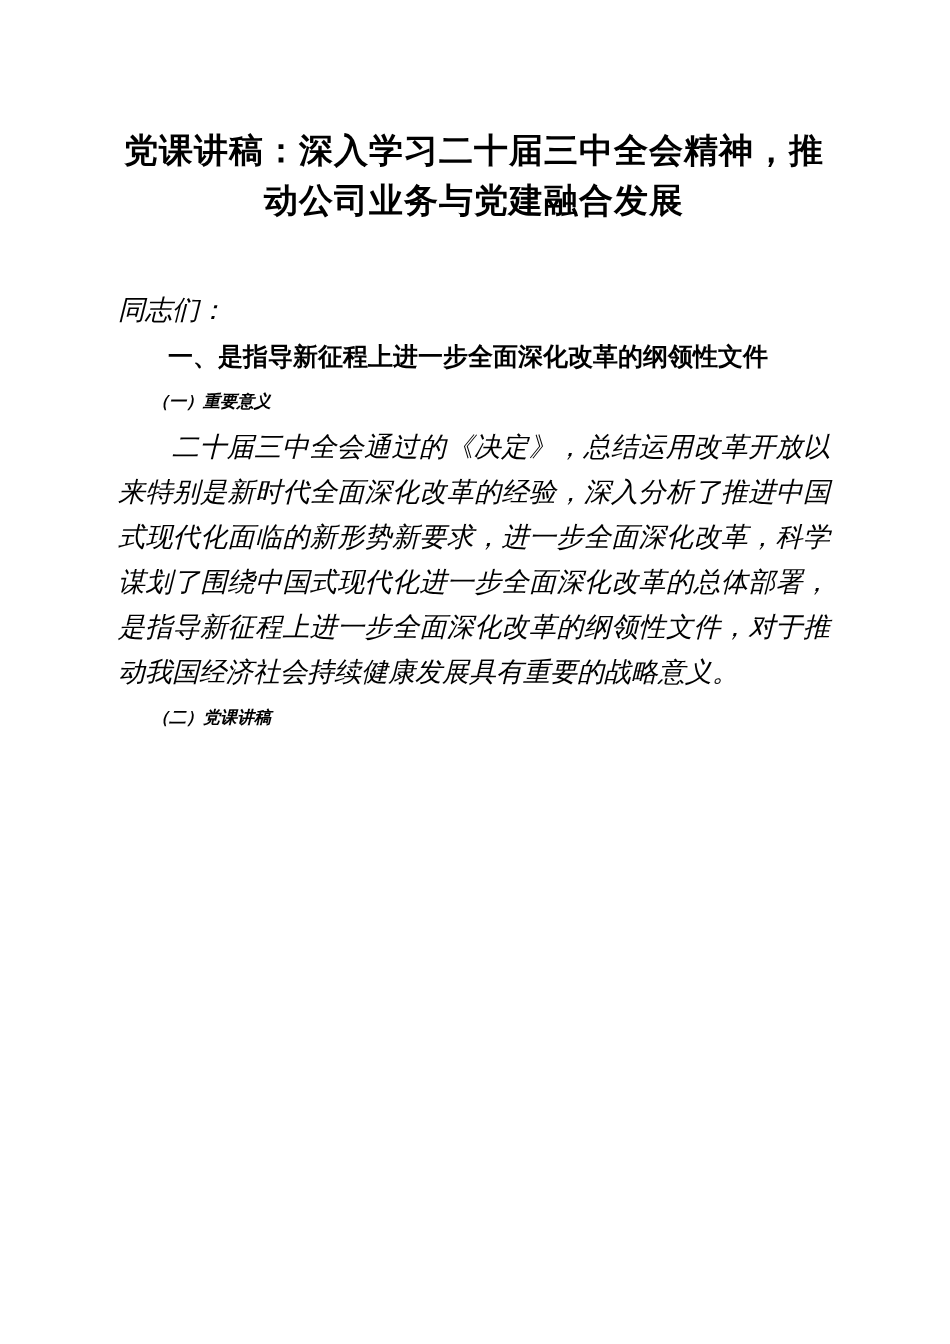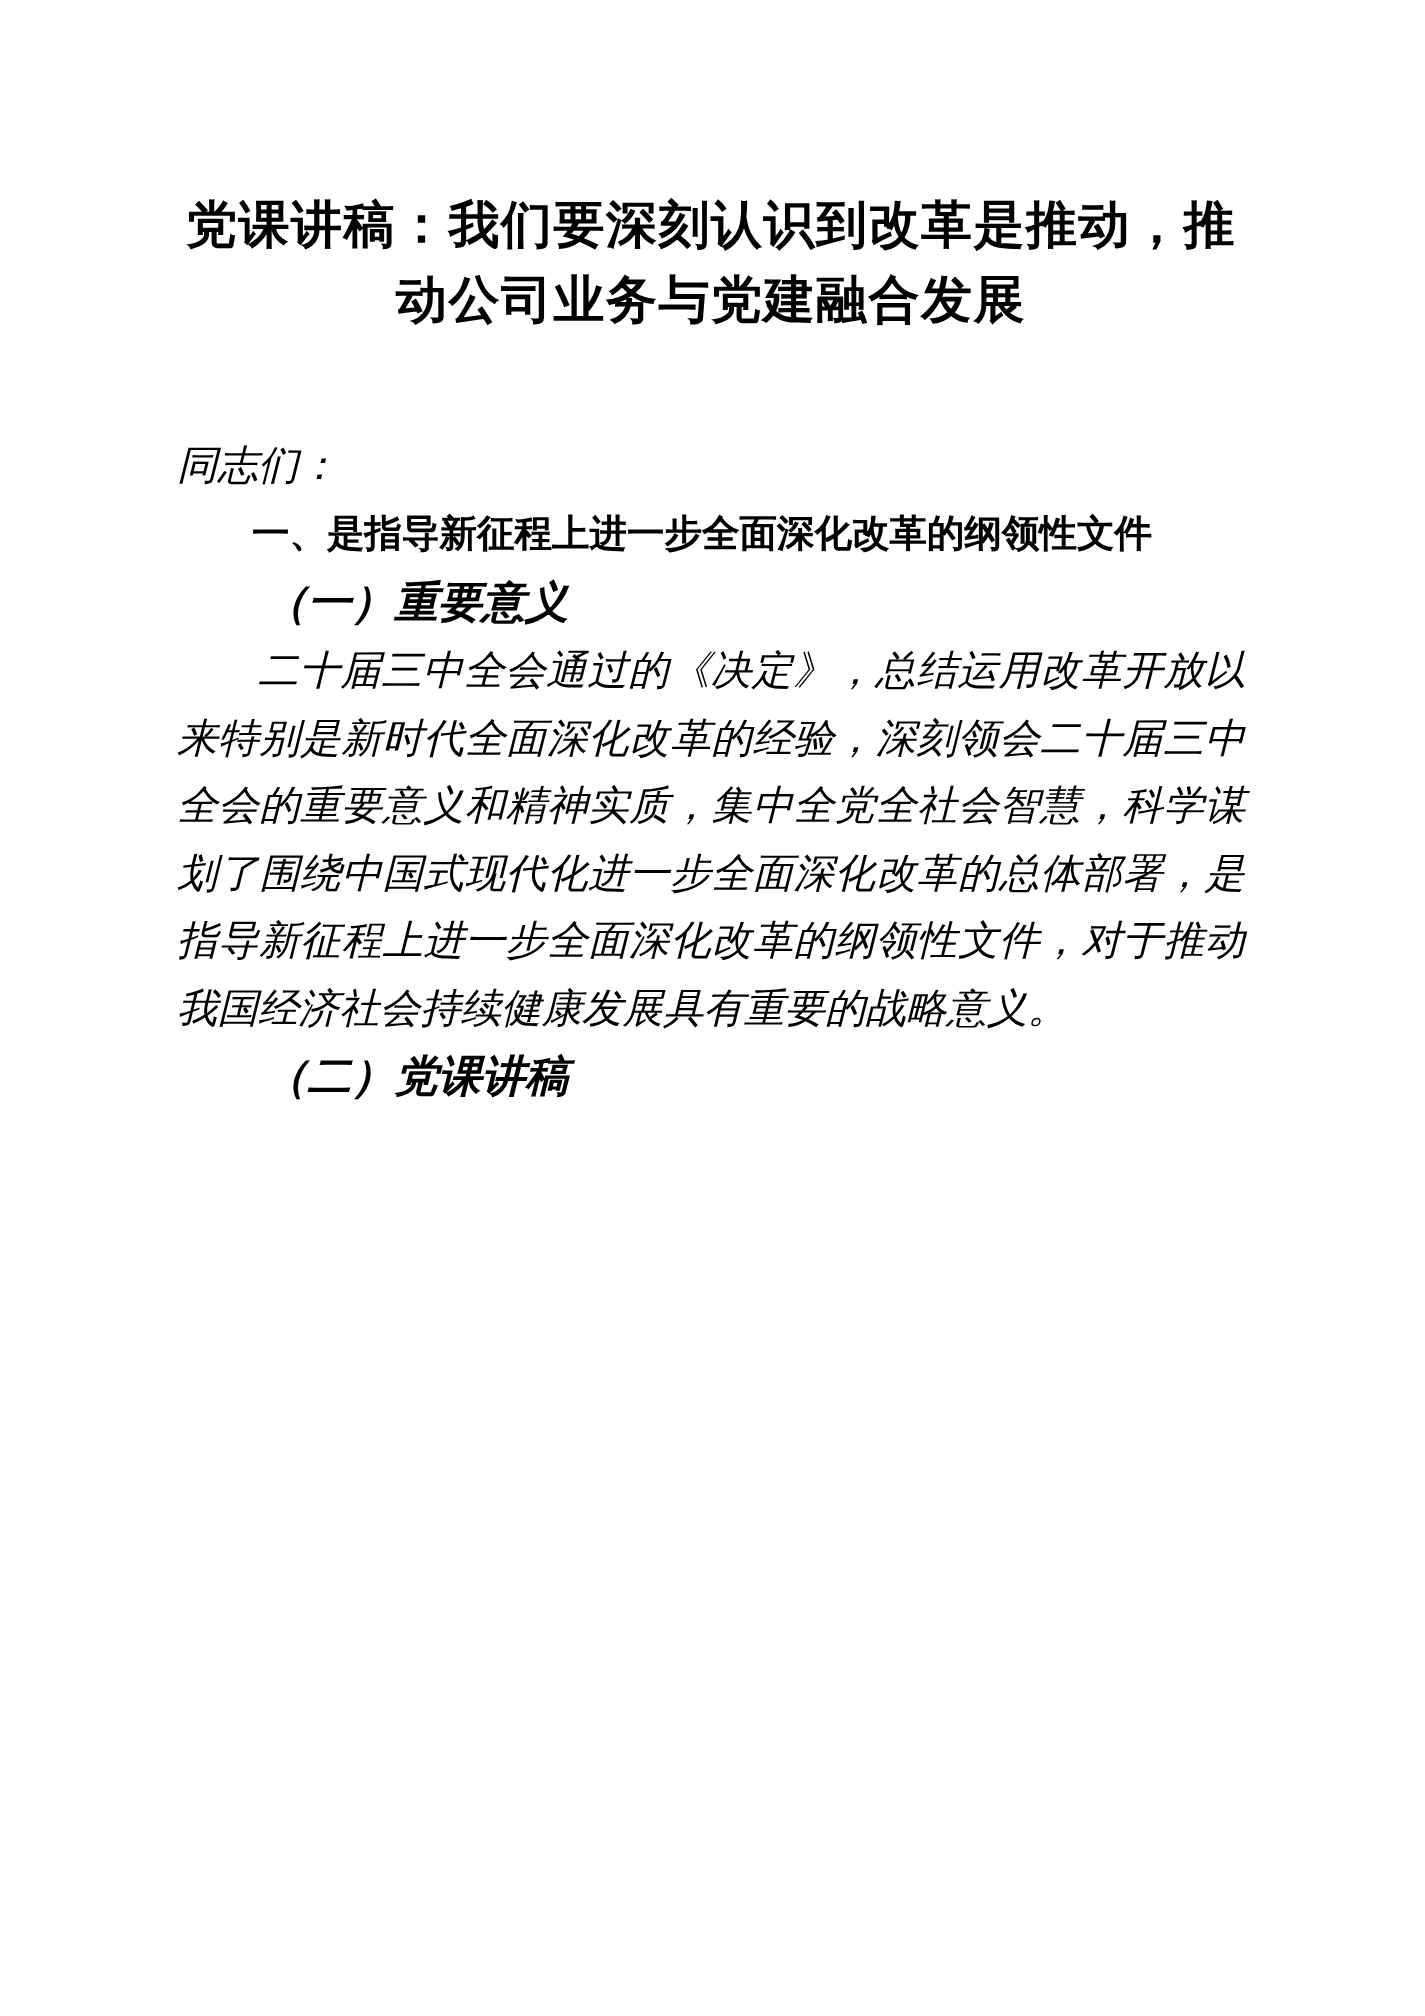--- a/index.html
+++ b/index.html
@@ -47,39 +47,39 @@
     font-size: 25px;
     line-height: 46px;
     text-indent: 2em;
     text-align: justify;
     margin: 0;
   }
   .subheading {
     font-family: Liberation Serif, serif;
     font-weight: 700;
     font-style: italic;
-    font-size: 29px;
+    font-size: 17px;
     line-height: 46px;
     text-indent: 2em;
     text-align: justify;
     margin: 0;
   }
 </style>
 </head>
 <body>
 
 <div class="page">
 
-  <h1 class="doc-title">党课讲稿：我们要深刻认识到改革是推动，推动公司业务与党建融合发展</h1>
+  <h1 class="doc-title">党课讲稿：深入学习二十届三中全会精神，推动公司业务与党建融合发展</h1>
 
   <p class="body-text salutation">同志们：</p>
 
 
   <p class="heading1">一、是指导新征程上进一步全面深化改革的纲领性文件</p>
 
   <p class="subheading">（一）重要意义</p>
 
-  <p class="body-text indent">二十届三中全会通过的《决定》，总结运用改革开放以来特别是新时代全面深化改革的经验，深刻领会二十届三中全会的重要意义和精神实质，集中全党全社会智慧，科学谋划了围绕中国式现代化进一步全面深化改革的总体部署，是指导新征程上进一步全面深化改革的纲领性文件，对于推动我国经济社会持续健康发展具有重要的战略意义。</p>
+  <p class="body-text indent">二十届三中全会通过的《决定》，总结运用改革开放以来特别是新时代全面深化改革的经验，深入分析了推进中国式现代化面临的新形势新要求，进一步全面深化改革，科学谋划了围绕中国式现代化进一步全面深化改革的总体部署，是指导新征程上进一步全面深化改革的纲领性文件，对于推动我国经济社会持续健康发展具有重要的战略意义。</p>
 
   <p class="subheading">（二）党课讲稿</p>
 
 
 </div>
 
 </body></html>

